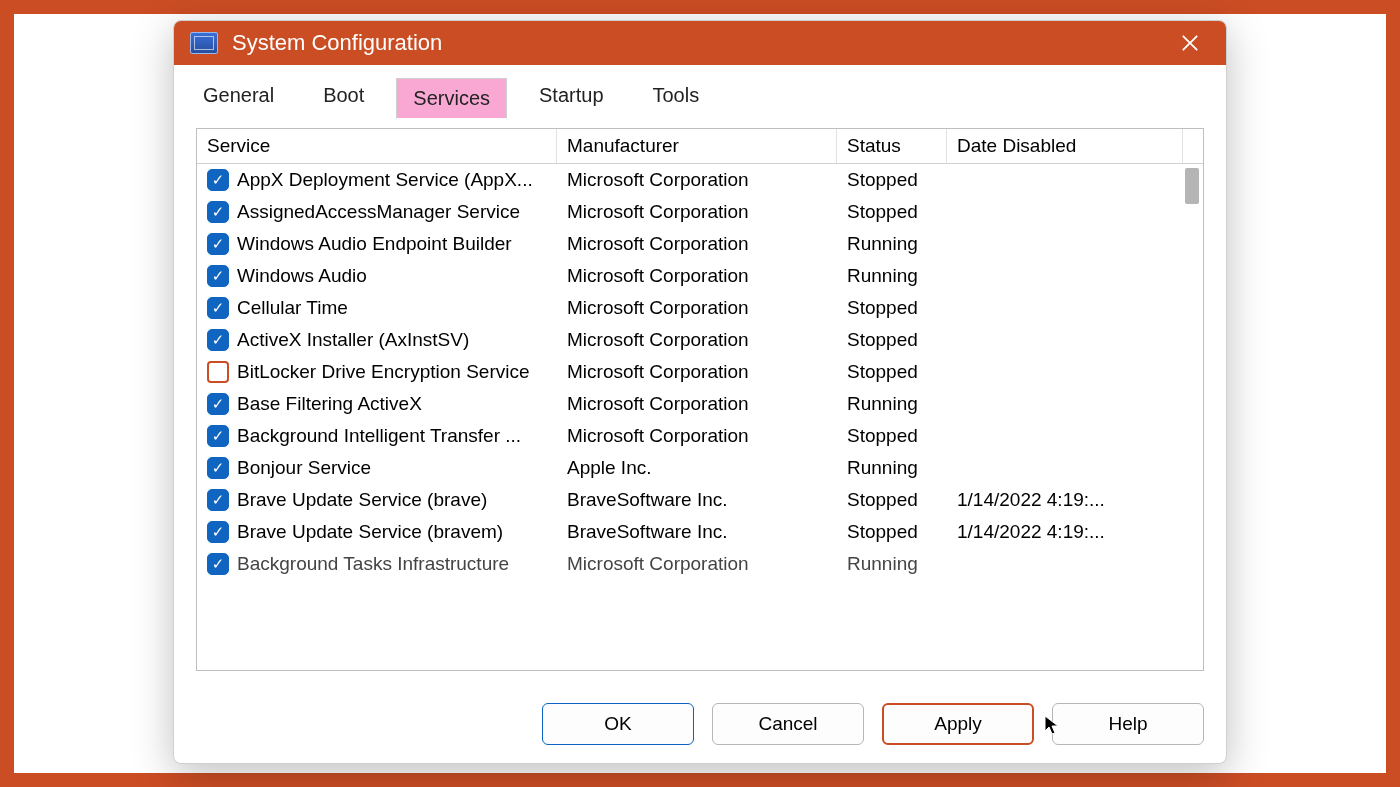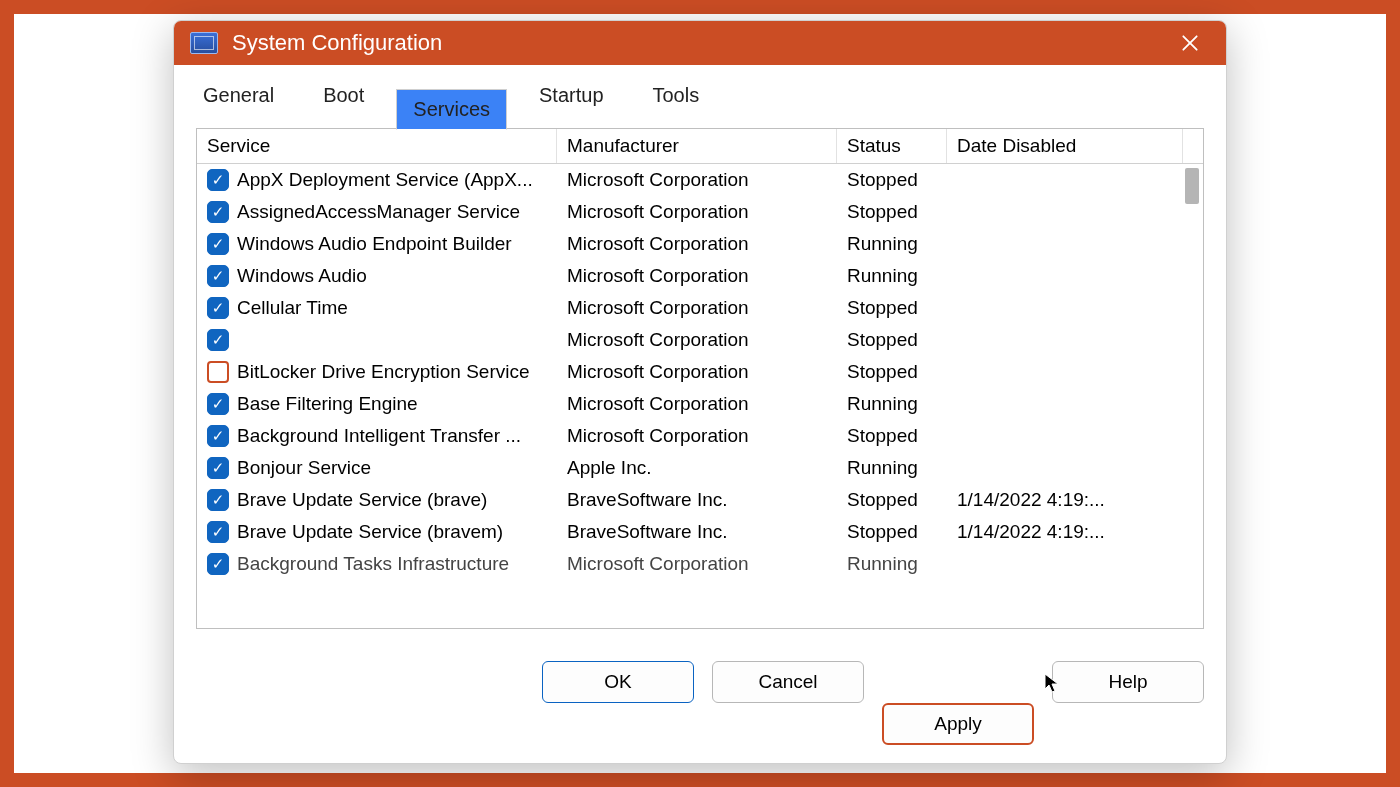--- a/index.html
+++ b/index.html
@@ -64,23 +64,23 @@
   .tab {
     padding: 8px 16px;
     border: 1px solid transparent;
     color:#222;
     font-size: 20px;
     cursor:pointer;
   }
   .tab.active{
     border:1px solid #cfcfcf;
     border-bottom:1px solid #fff;
-    background:#3b82f6;
+    background:#f9a8d4;
     position:relative;
-    top:14px;
+    top:3px;
   }
   .content{
     flex:1;
     padding: 12px 22px 14px 22px;
     display:flex;
     flex-direction:row;
   }
   .grid-wrap{
     border:1px solid #bfbfbf;
     flex:1;
@@ -158,21 +158,21 @@
     justify-content:flex-end;
     gap:18px;
     padding: 18px 22px 18px 22px;
     position:relative;
   }
   .fbtn{
     width:152px;height:42px;border:1px solid #b7b7b7;border-radius:6px;background:#fdfdfd;
     font-size:19px;cursor:pointer;display:flex;align-items:center;justify-content:center;
   }
   .fbtn.primary{border:1.5px solid #0a63c2;}
-  .fbtn.hl{border:2px solid #CB4D24;margin-top:42px;}
+  .fbtn.hl{border:2px solid #CB4D24;}
   .cursor{
     position:absolute; width:16px;height:22px; pointer-events:none;
   }
   .cursor svg{width:16px;height:22px;}
 </style>
 </head>
 <body>
 
 <div class="outer-white">
   <div class="dialog">
@@ -252,40 +252,41 @@
                   <span>Cellular Time</span>
                 </div>
                 <div class="cell">Microsoft Corporation</div>
                 <div class="cell">Stopped</div>
                 <div class="cell"></div>
                 <div></div>
               </div>
               <div class="row">
                 <div class="cell service">
                   <div class="chk on">✓</div>
+                  <span>ActiveX Installer (AxInstSV)</span>
                 </div>
                 <div class="cell">Microsoft Corporation</div>
                 <div class="cell">Stopped</div>
                 <div class="cell"></div>
                 <div></div>
               </div>
               <div class="row">
                 <div class="cell service">
                   <div class="chk off"></div>
                   <span>BitLocker Drive Encryption Service</span>
                 </div>
                 <div class="cell">Microsoft Corporation</div>
                 <div class="cell">Stopped</div>
                 <div class="cell"></div>
                 <div></div>
               </div>
               <div class="row">
                 <div class="cell service">
                   <div class="chk on">✓</div>
-                  <span>Base Filtering Engine</span>
+                  <span>Base Filtering ActiveX</span>
                 </div>
                 <div class="cell">Microsoft Corporation</div>
                 <div class="cell">Running</div>
                 <div class="cell"></div>
                 <div></div>
               </div>
               <div class="row">
                 <div class="cell service">
                   <div class="chk on">✓</div>
                   <span>Background Intelligent Transfer ...</span>

